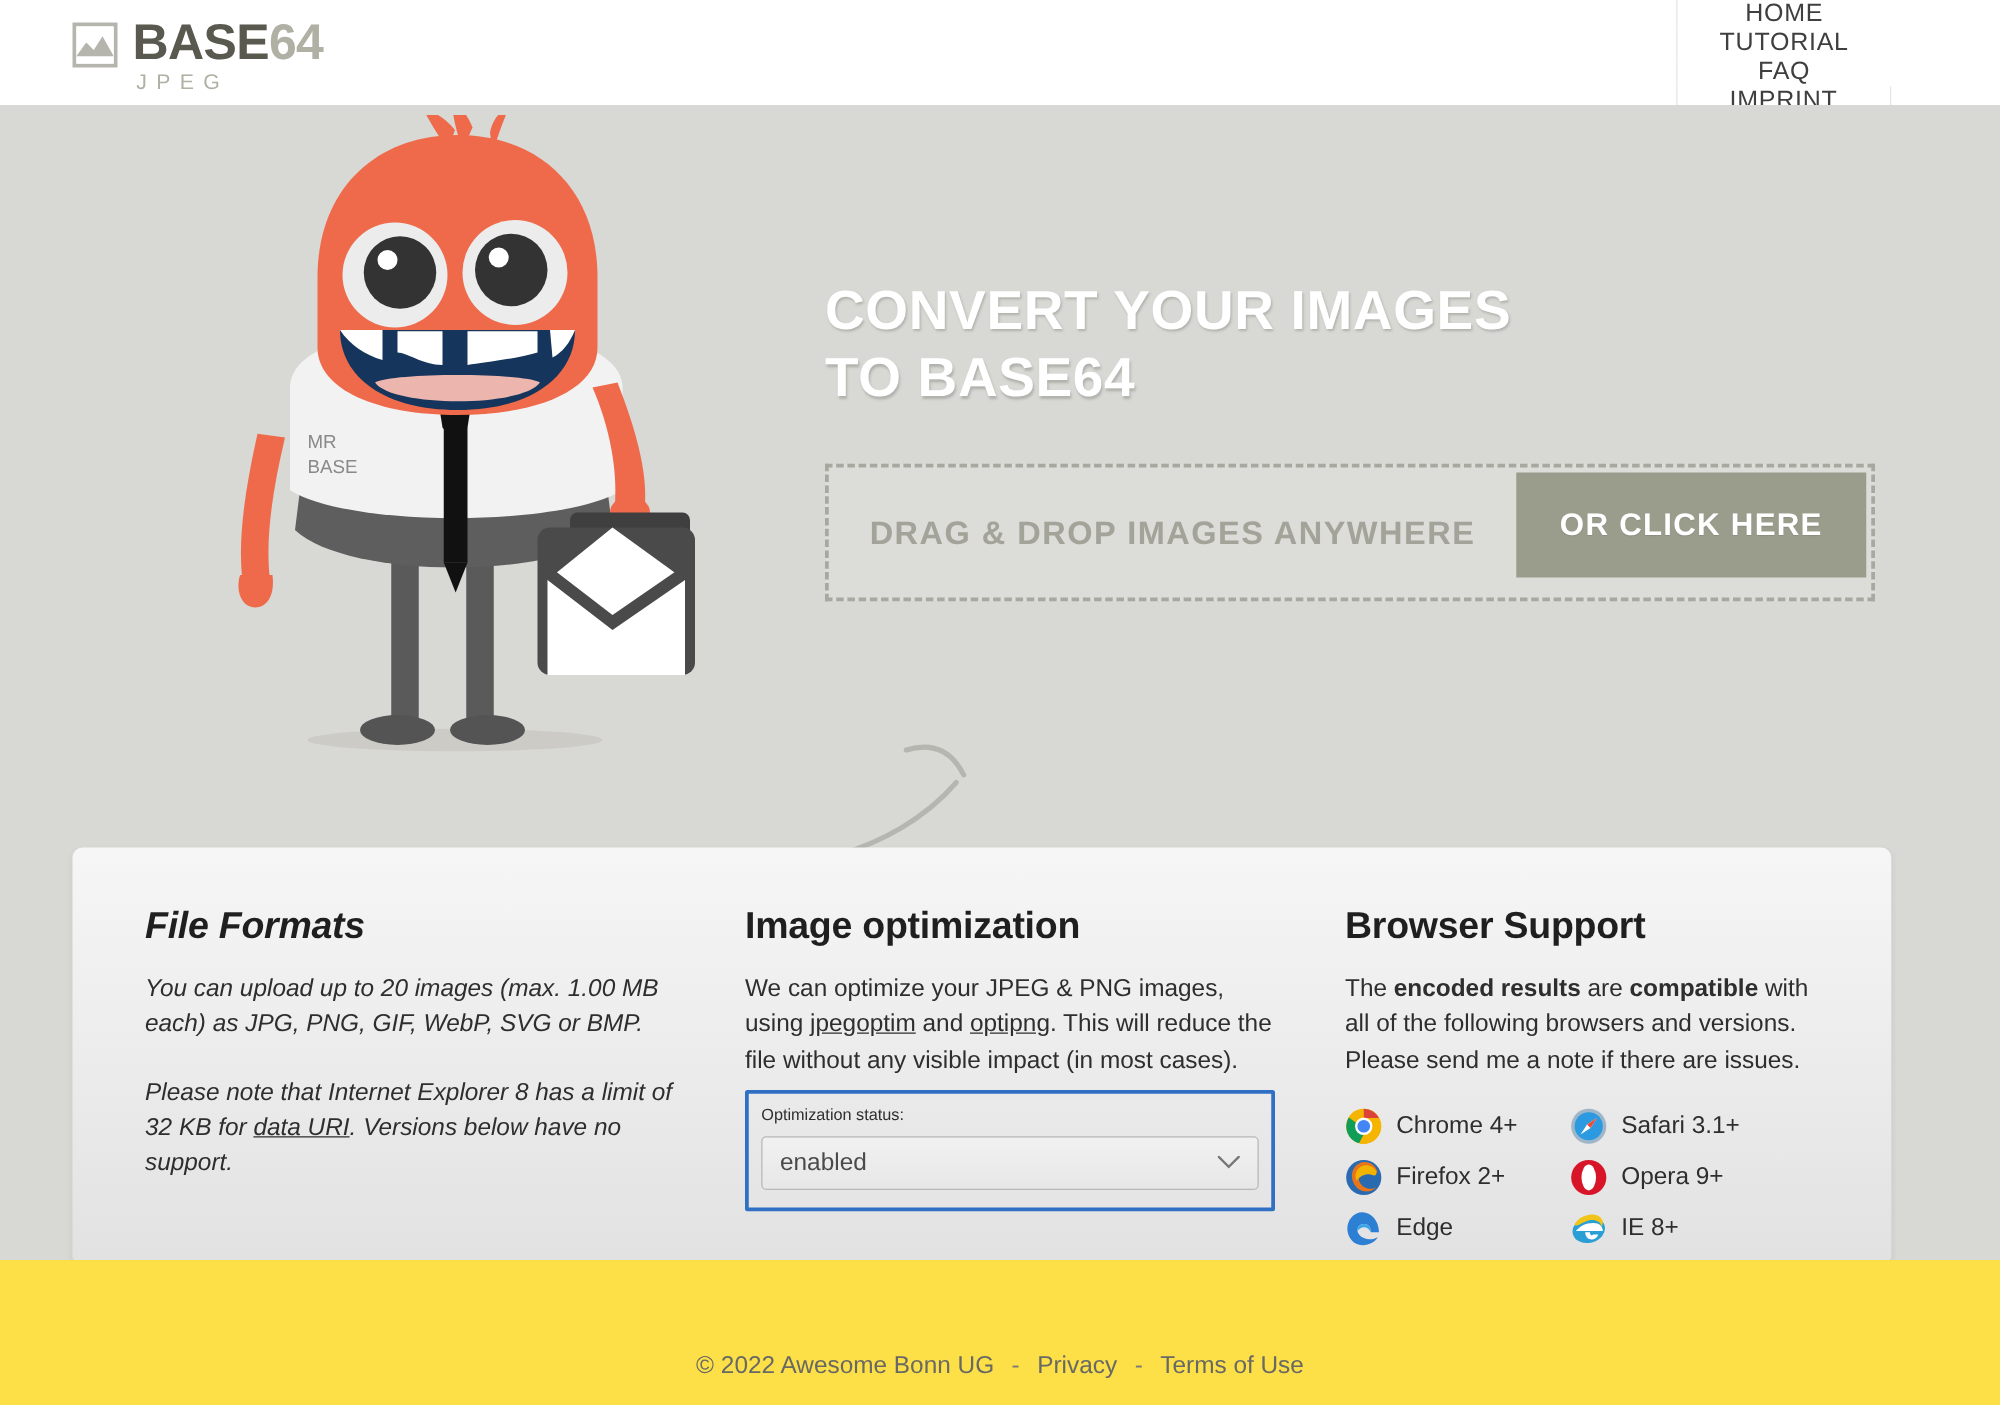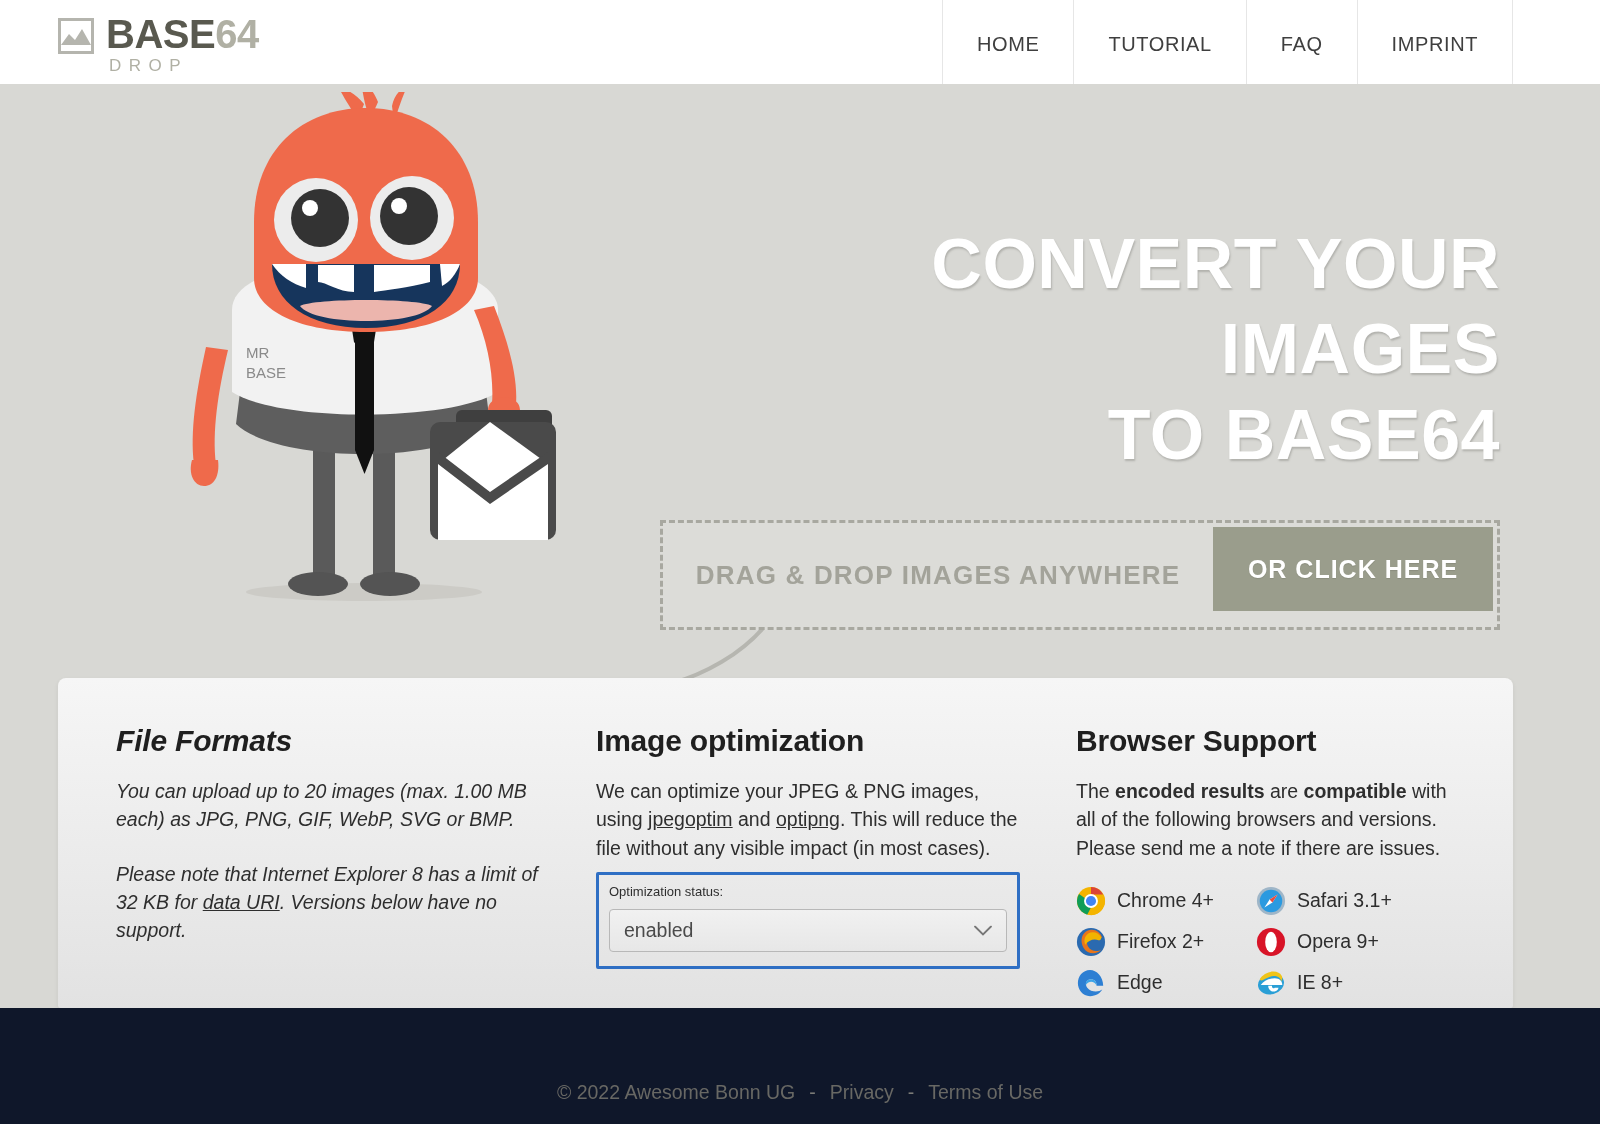--- a/index.html
+++ b/index.html
@@ -42,21 +42,21 @@
     color: #b0b0a4;
   }
   .logo-sub {
     font-size: 17px; letter-spacing: 7.5px;
     color: #b0b0a4; margin-top: 3px; padding-left: 3px;
   }
 
   .nav {
     position: absolute;
     right: 87px; top: 0; bottom: 0;
-    display: flex; align-items: stretch;
+    display: flex; align-items: stretch; flex-direction: column;
   }
   .nav-item {
     display: flex; align-items: center; justify-content: center;
     padding: 0 34px;
     border-left: 1px solid #e6e6e6;
     font-size: 20px;
     color: #3f3f3f;
     letter-spacing: 0.6px;
     cursor: pointer;
     height: 88px;
@@ -92,23 +92,23 @@
     width: 260px; height: 120px;
   }
 
   .hero-right {
     position: absolute;
     left: 660px; top: 0;
     width: 840px;
   }
   .hero-title {
     margin-top: 138px;
-    text-align: right;
+    text-align: left;
     color: #ffffff;
-    font-size: 70px;
+    font-size: 44px;
     font-weight: bold;
     line-height: 1.22;
     letter-spacing: 0.5px;
     text-shadow: 1px 2px 2px rgba(120,120,115,0.40);
     font-stretch: condensed;
   }
   .hero-title .line2 { display: block; }
 
   .dropzone {
     margin-top: 42px;
@@ -218,21 +218,21 @@
     display: flex; align-items: center; gap: 11px;
     font-size: 19.5px;
     color: #2e2e2e;
   }
   .browser-ico { width: 30px; height: 30px; flex: none; }
 
   
   .footer {
     position: absolute;
     left: 0; right: 0; top: 1008px; height: 116px;
-    background: #0f172a;
+    background: #fde047;
     display: flex; align-items: center; justify-content: center;
     gap: 0;
   }
   .footer-inner {
     display: flex; align-items: center;
     font-size: 19.5px;
     color: #686864;
     margin-top: 52px;
   }
   .footer-sep { margin: 0 14px; color: #7b7b77; }
@@ -246,21 +246,21 @@
     <div class="logo-icon">
       <svg width="30" height="30" viewBox="0 0 30 30">
         <rect x="0" y="0" width="30" height="30" fill="#ffffff"></rect>
         <path d="M0 24 L8 13 L14 19 L21 8 L30 24 Z" fill="#b5b5ae"></path>
       </svg>
     </div>
     <div class="logo-text">
       <div>
         <span class="logo-base">BASE</span><span class="logo-64">64</span>
       </div>
-      <div class="logo-sub">DROP</div>
+      <div class="logo-sub">JPEG</div>
     </div>
   </div>
 
   <nav class="nav">
     <div class="nav-item">
       <span>HOME</span>
       <span class="nav-notch"></span>
     </div>
     <div class="nav-item">
       <span>TUTORIAL</span>

